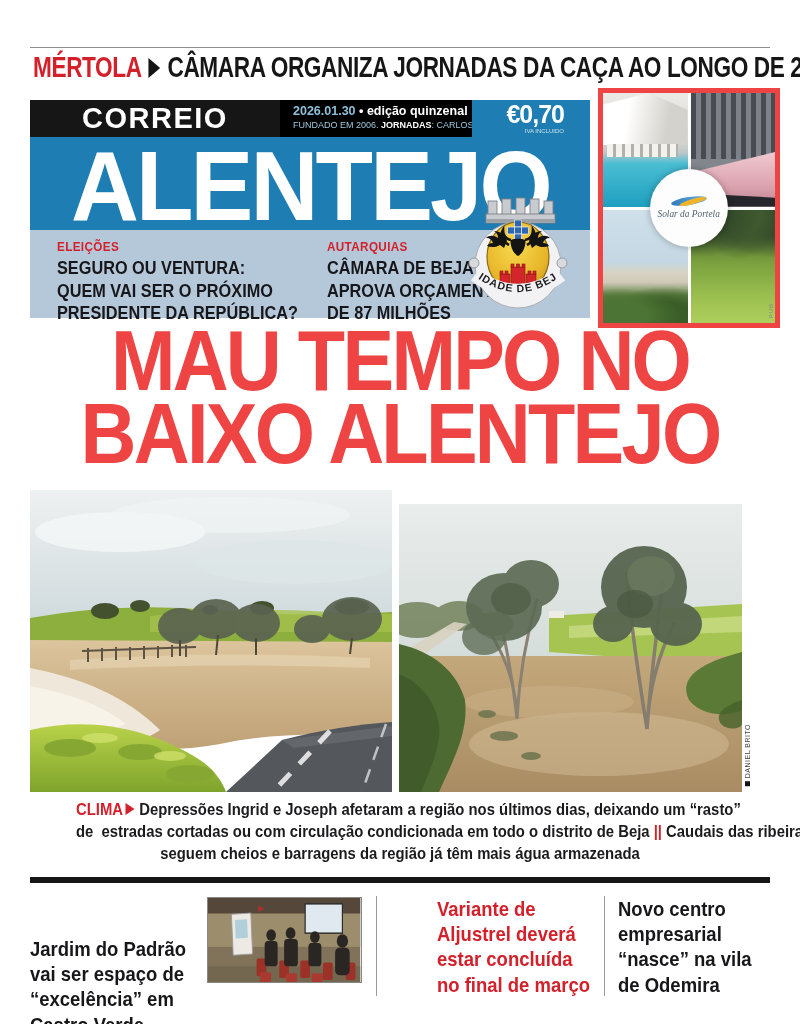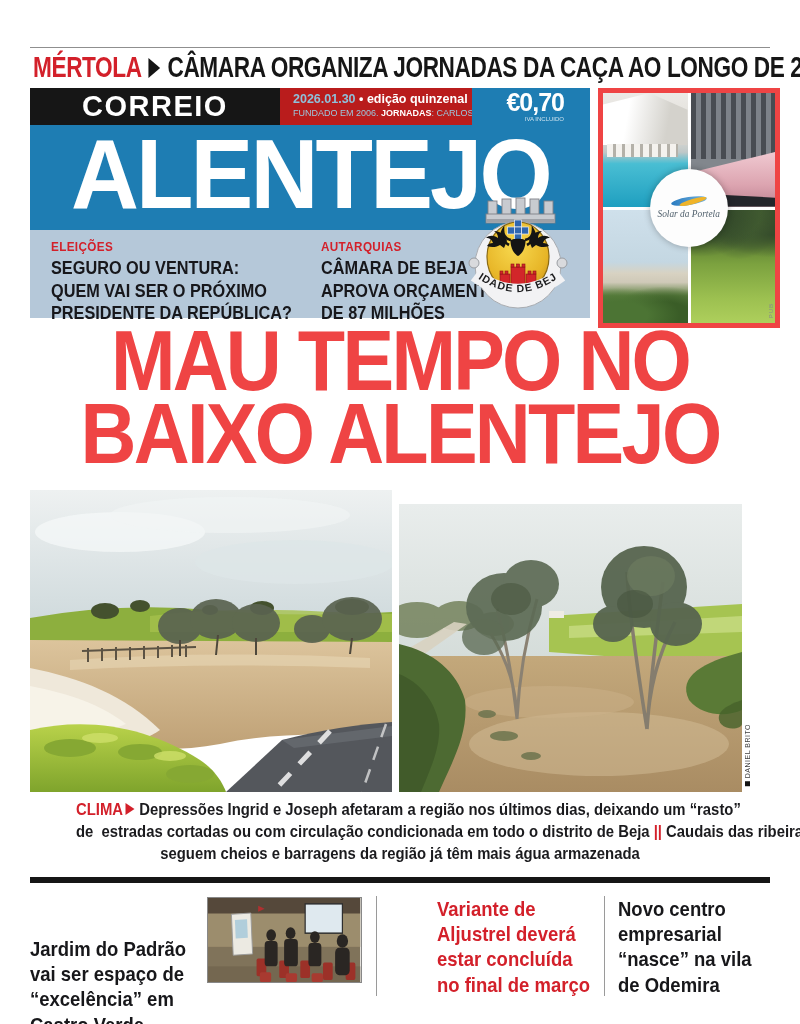--- a/index.html
+++ b/index.html
@@ -10,39 +10,39 @@
   
   .hairline{left:30px;right:30px;top:47px;height:1px;background:#8f8f8f;}
   .top-banner{left:33px;top:51px;display:flex;align-items:center;gap:9px;
               transform:scaleX(.78);transform-origin:left center;white-space:nowrap;}
   .tb-kicker{font-size:29px;font-weight:bold;color:#d3202a;letter-spacing:-.5px;}
   .tri{width:0;height:0;border-left:15px solid #141414;border-top:10px solid transparent;border-bottom:10px solid transparent;}
   .tb-headline{font-size:29px;font-weight:bold;color:#161616;letter-spacing:-.5px;}
 
   
   .masthead{left:30px;top:88px;width:560px;height:142px;}
-  .mast-top{display:flex;height:37px;}
+  .mast-top{display:flex;height:37px;margin-top:12px;}
   .correio-bar{width:250px;background:#161616;color:#fff;display:flex;align-items:center;justify-content:center;
                font-size:29px;font-weight:bold;letter-spacing:1.5px;}
-  .mast-mid{flex:1;background:#b91c1c;color:#fff;padding:4px 0 0 13px;overflow:hidden;}
+  .mast-mid{flex:1;background:#000000;color:#fff;padding:4px 0 0 13px;overflow:hidden;}
   .mast-line{white-space:pre;line-height:1.25;}
   .mast-line1{font-size:12.5px;font-weight:bold;}
   .mast-date{color:#8fc0da;}
   .mast-line2{font-size:9px;color:#9cc7dd;}
   .mast-line2 b{color:#ffffff;}
   .mast-price{width:92px;background:#1e7db3;color:#fff;text-align:right;padding:2px 26px 0 0;}
   .price{font-size:25px;font-weight:bold;letter-spacing:-1px;line-height:1;}
   .price-note{font-size:6px;color:#cde2ee;margin-top:1px;}
   .mast-name{height:105px;background:#1e7db3;display:flex;align-items:center;justify-content:center;}
   .mast-name span{font-size:98px;font-weight:bold;color:#fff;letter-spacing:-3px;line-height:1;margin-top:-8px;transform:scaleX(.96);}
 
   
   .teaser-strip{left:30px;top:230px;width:560px;height:88px;background:#b5c8d9;display:flex;}
   .teaser{padding-top:9px;}
-  .teaser1{width:258px;padding-left:21px;}
+  .teaser1{width:258px;padding-left:27px;}
   .teaser2{width:230px;padding-left:12px;}
   .tz-kicker{color:#d3202a;font-size:13px;font-weight:bold;letter-spacing:.4px;margin-bottom:3px;
              transform:scaleX(.9);transform-origin:left;}
   .tz-line{font-size:18.5px;font-weight:bold;color:#17171b;line-height:1.22;
            transform:scaleX(.88);transform-origin:left;white-space:nowrap;}
 
   
   .crest{left:461px;top:195px;width:114px;height:124px;}
 
   

